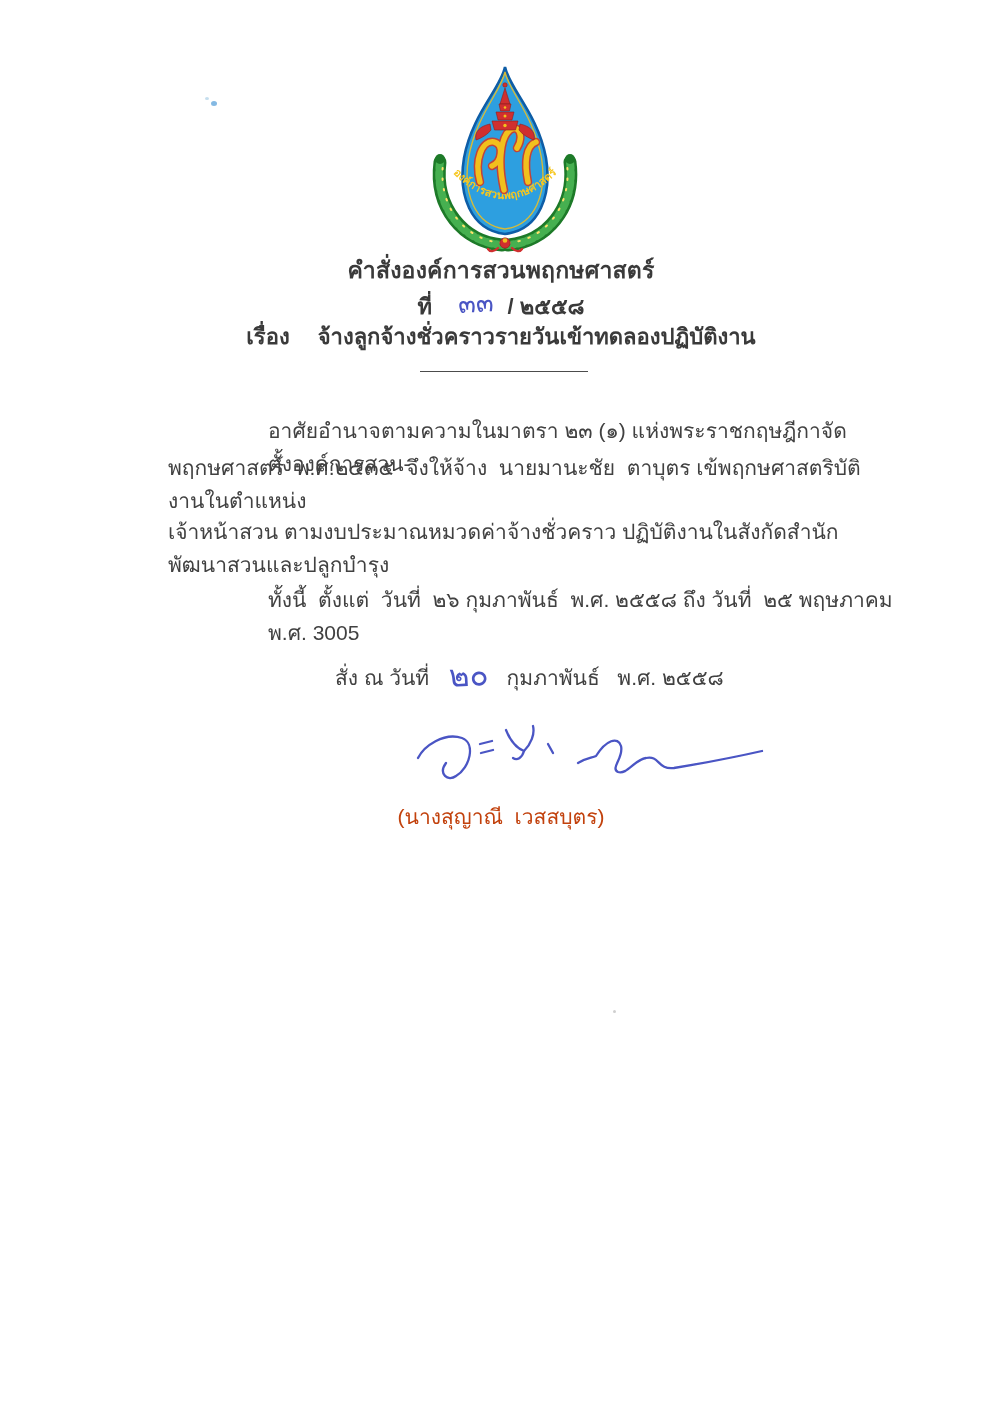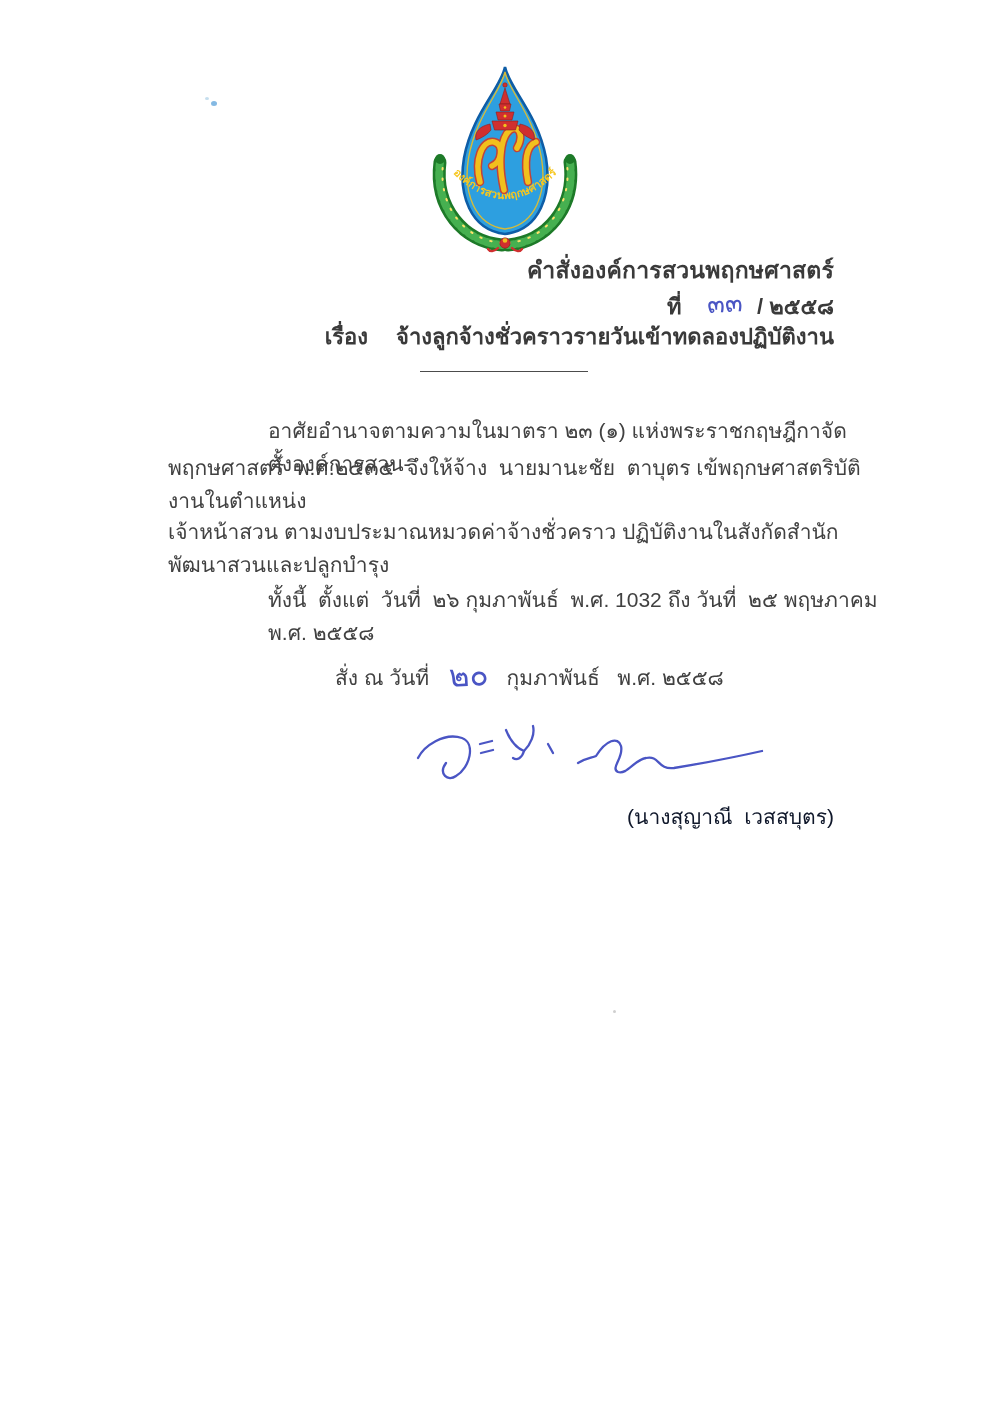--- a/index.html
+++ b/index.html
@@ -7,36 +7,36 @@
     position:relative;
     width:1000px;height:1414px;
     margin:0 auto;
     background:#ffffff;
     overflow:hidden;
     font-family:"Liberation Sans", sans-serif;
     color:#3e3e3e;
   }
   .abs{position:absolute;}
   .t{white-space:pre-wrap;}
-  .center-col{left:152px;width:682px;text-align:right;}
+  .center-col{left:160px;width:682px;text-align:center;}
   .doc-title{font-size:23px;font-weight:600;color:#3a3a3a;letter-spacing:.2px;}
   .doc-number{font-size:22px;font-weight:600;color:#3a3a3a;}
   .subject{font-size:22px;font-weight:600;color:#3a3a3a;}
   .subject-label{margin-right:28px;}
   .body-line{font-size:21px;color:#414141;}
   .hand{
     font-family:"DejaVu Sans", sans-serif;
     font-weight:400;
     display:inline-block;
     transform:rotate(-3deg);
   }
   .hand-no{font-size:26px;position:relative;top:-2px;margin:0 14px 0 26px;}
   .hand-day{font-size:31px;position:relative;top:1px;margin:0 18px 0 20px;}
   .divider{border-top:1.6px solid #4c4c4c;height:0;}
-  .sig-name{font-size:21px;color:#0f172a;}
+  .sig-name{font-size:21px;color:#c2410c;}
   .sig-pos{font-size:21px;color:#3f3f3f;}
   .artifact{border-radius:50%;}
 </style>
 </head>
 <body>
 
 <div class="page">
 
   <div class="abs artifact" style="left:205px;top:97px;width:4px;height:3px;background:#b7d6ea;opacity:.8"></div>
   <div class="abs artifact" style="left:211px;top:101px;width:6px;height:5px;background:#6fadde;opacity:.85"></div>
@@ -108,21 +108,21 @@
   <div class="abs center-col subject" style="top:319px">
     <span class="subject-label t">เรื่อง</span><span class="t">จ้างลูกจ้างชั่วคราวรายวันเข้าทดลองปฏิบัติงาน</span>
   </div>
 
   <div class="abs divider" style="left:420px;top:371px;width:168px"></div>
 
   <div class="abs body-line t" style="left:268px;top:414px;width:600px">อาศัยอำนาจตามความในมาตรา ๒๓ (๑) แห่งพระราชกฤษฎีกาจัดตั้งองค์การสวน-</div>
   <div class="abs body-line t" style="left:168px;top:451px;width:700px">พฤกษศาสตร์  พ.ศ.๒๕๓๕  จึงให้จ้าง  นายมานะชัย  ตาบุตร เข้พฤกษศาสตริบัติงานในตำแหน่ง</div>
   <div class="abs body-line t" style="left:168px;top:515px;width:700px">เจ้าหน้าสวน ตามงบประมาณหมวดค่าจ้างชั่วคราว ปฏิบัติงานในสังกัดสำนักพัฒนาสวนและปลูกบำรุง</div>
 
-  <div class="abs body-line t" style="left:268px;top:583px;width:640px">ทั้งนี้  ตั้งแต่  วันที่  ๒๖ กุมภาพันธ์  พ.ศ. 1032 ถึง วันที่  ๒๕ พฤษภาคม พ.ศ. ๒๕๕๘</div>
+  <div class="abs body-line t" style="left:268px;top:583px;width:640px">ทั้งนี้  ตั้งแต่  วันที่  ๒๖ กุมภาพันธ์  พ.ศ. ๒๕๕๘ ถึง วันที่  ๒๕ พฤษภาคม พ.ศ. 3005</div>
 
   <div class="abs body-line" style="left:335px;top:649px;width:520px">
     <span class="t">สั่ง ณ วันที่</span><span class="hand hand-day" style="color: rgb(74, 85, 196);">๒๐</span><span class="t">กุมภาพันธ์   พ.ศ. ๒๕๕๘</span>
   </div>
 
   <svg class="abs" style="left:410px;top:718px" width="360" height="75" viewBox="0 0 360 75">
     <g fill="none" stroke-width="2.3" stroke-linecap="round" stroke-linejoin="round" stroke="#4a55c4">
       <path d="M8,40 C14,28 34,14 52,20 C66,25 60,50 46,58 C38,64 28,56 36,45"></path>
       <path d="M70,26 L82,23"></path>
       <path d="M71,35 L83,32"></path>

